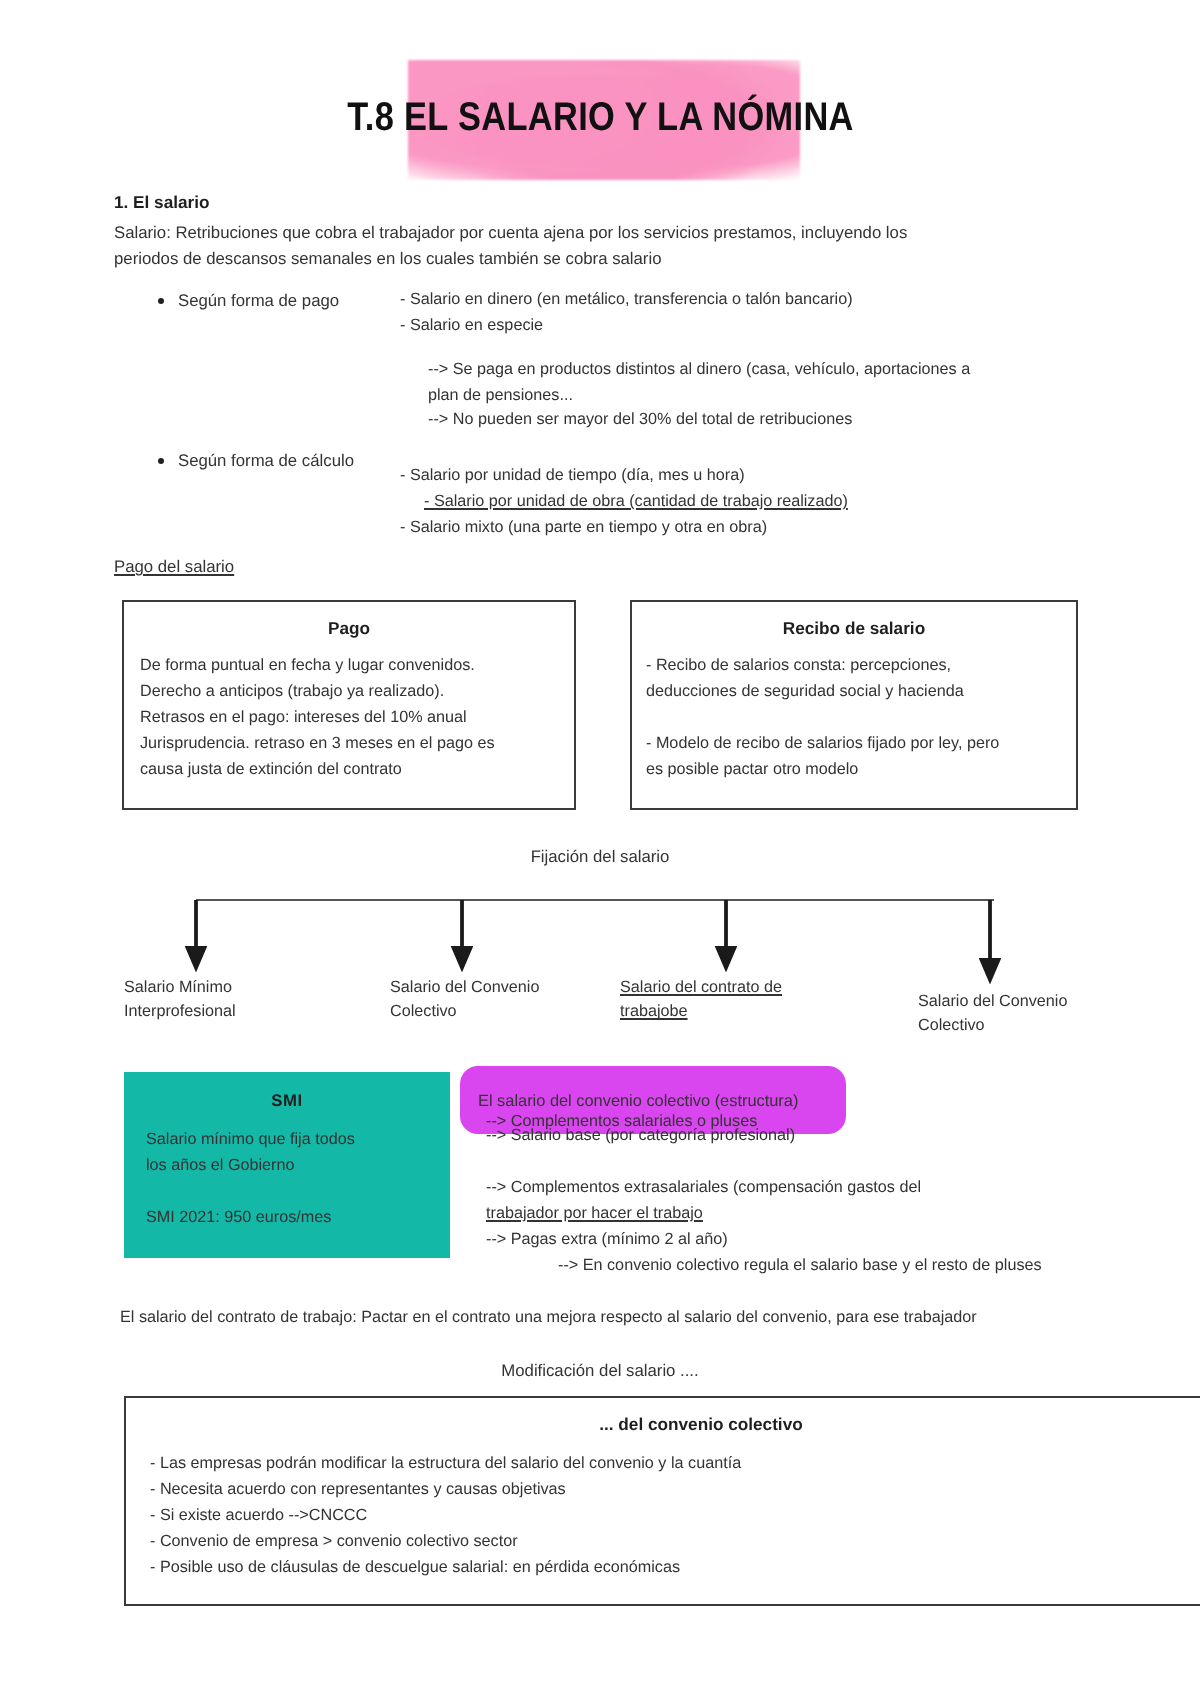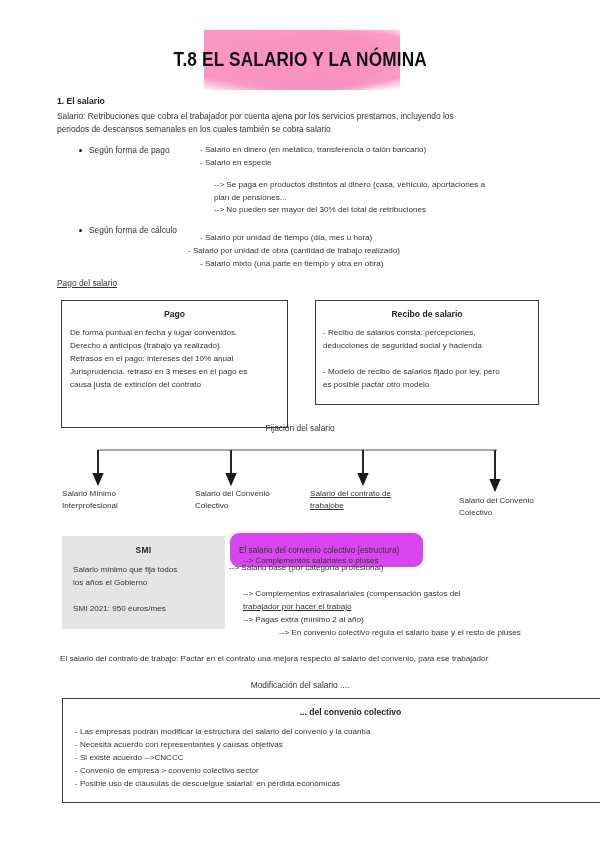--- a/index.html
+++ b/index.html
@@ -117,21 +117,21 @@
   }
   .box-body {
     font-size: 8.1px;
     line-height: 13px;
     color: #333333;
   }
 
   
   .pink-box {
     position: absolute;
-    background: #e5e5e5;
+    background: #14b8a6;
     box-sizing: border-box;
   }
   .pink-title {
     text-align: center;
     font-size: 8.4px;
     font-weight: 700;
     color: #1f1f1f;
     letter-spacing: 0.3px;
   }
 
@@ -187,26 +187,26 @@
 
   <div class="abs body-sm" style="left:214px; top:179px;">--&gt; Se paga en productos distintos al dinero (casa, vehículo, aportaciones a</div>
   <div class="abs body-sm" style="left:214px; top:192px;">plan de pensiones...</div>
   <div class="abs body-sm" style="left:214px; top:204px;">--&gt; No pueden ser mayor del 30% del total de retribuciones</div>
 
   <div class="bullet-row" style="left:79px; top:225px;">
     <span class="bullet-dot"></span>
     <span class="bullet-label">Según forma de cálculo</span>
   </div>
   <div class="abs body-sm" style="left:200px; top:232px;">- Salario por unidad de tiempo (día, mes u hora)</div>
-  <div class="abs body-sm" style="left:188px; top:245px;">- Salario por unidad de obra (cantidad de trabajo realizado)</div>
+  <div class="abs body-sm" style="left:212px; top:245px;text-decoration:underline;">- Salario por unidad de obra (cantidad de trabajo realizado)</div>
   <div class="abs body-sm" style="left:200px; top:258px;">- Salario mixto (una parte en tiempo y otra en obra)</div>
 
   <div class="abs underline-t" style="left:57px; top:278px;">Pago del salario</div>
 
-  <div class="box" style="left:61px; top:300px; width:227px; height:128px;">
+  <div class="box" style="left:61px; top:300px; width:227px; height:105px;">
     <div class="box-title" style="margin-top:8px;">Pago</div>
     <div class="box-body" style="margin:7px 0 0 8px;">
       <div>De forma puntual en fecha y lugar convenidos.</div>
       <div>Derecho a anticipos (trabajo ya realizado).</div>
       <div>Retrasos en el pago: intereses del 10% anual</div>
       <div>Jurisprudencia. retraso en 3 meses en el pago es</div>
       <div>causa justa de extinción del contrato</div>
     </div>
   </div>
 
@@ -260,21 +260,21 @@
     <div class="box-body" style="margin:8px 0 0 11px;">
       <div>Salario mínimo que fija todos</div>
       <div>los años el Gobierno</div>
       <div style="height:13px;"></div>
       <div>SMI 2021: 950 euros/mes</div>
     </div>
   </div>
 
   <div class="pill" style="left:230px; top:533px; width:193px; height:19px;">El salario del convenio colectivo (estructura)</div>
 
-  <div class="abs body-sm" style="left:229px; top:562px;">--&gt; Salario base (por categoría profesional)</div>
+  <div class="abs body-sm" style="left:243px; top:562px;">--&gt; Salario base (por categoría profesional)</div>
   <div class="abs body-sm" style="left:243px; top:555px;text-align:center;">--&gt; Complementos salariales o pluses</div>
   <div class="abs body-sm" style="left:243px; top:588px;">--&gt; Complementos extrasalariales (compensación gastos del</div>
   <div class="abs body-sm" style="left:243px; top:601px;text-decoration:underline;">trabajador por hacer el trabajo</div>
   <div class="abs body-sm" style="left:243px; top:614px;">--&gt; Pagas extra (mínimo 2 al año)</div>
   <div class="abs body-sm" style="left:243px; top:627px;margin-left:36px;">--&gt; En convenio colectivo regula el salario base y el resto de pluses</div>
 
   <div class="abs body-sm" style="left:60px; top:653px; width:500px;">El salario del contrato de trabajo: Pactar en el contrato una mejora respecto al salario del convenio, para ese trabajador</div>
   <div class="center-label" style="left:0; top:680px; width:600px;">Modificación del salario ....</div>
 
   <div class="box" style="left:62px; top:698px; width:577px; height:105px;">

